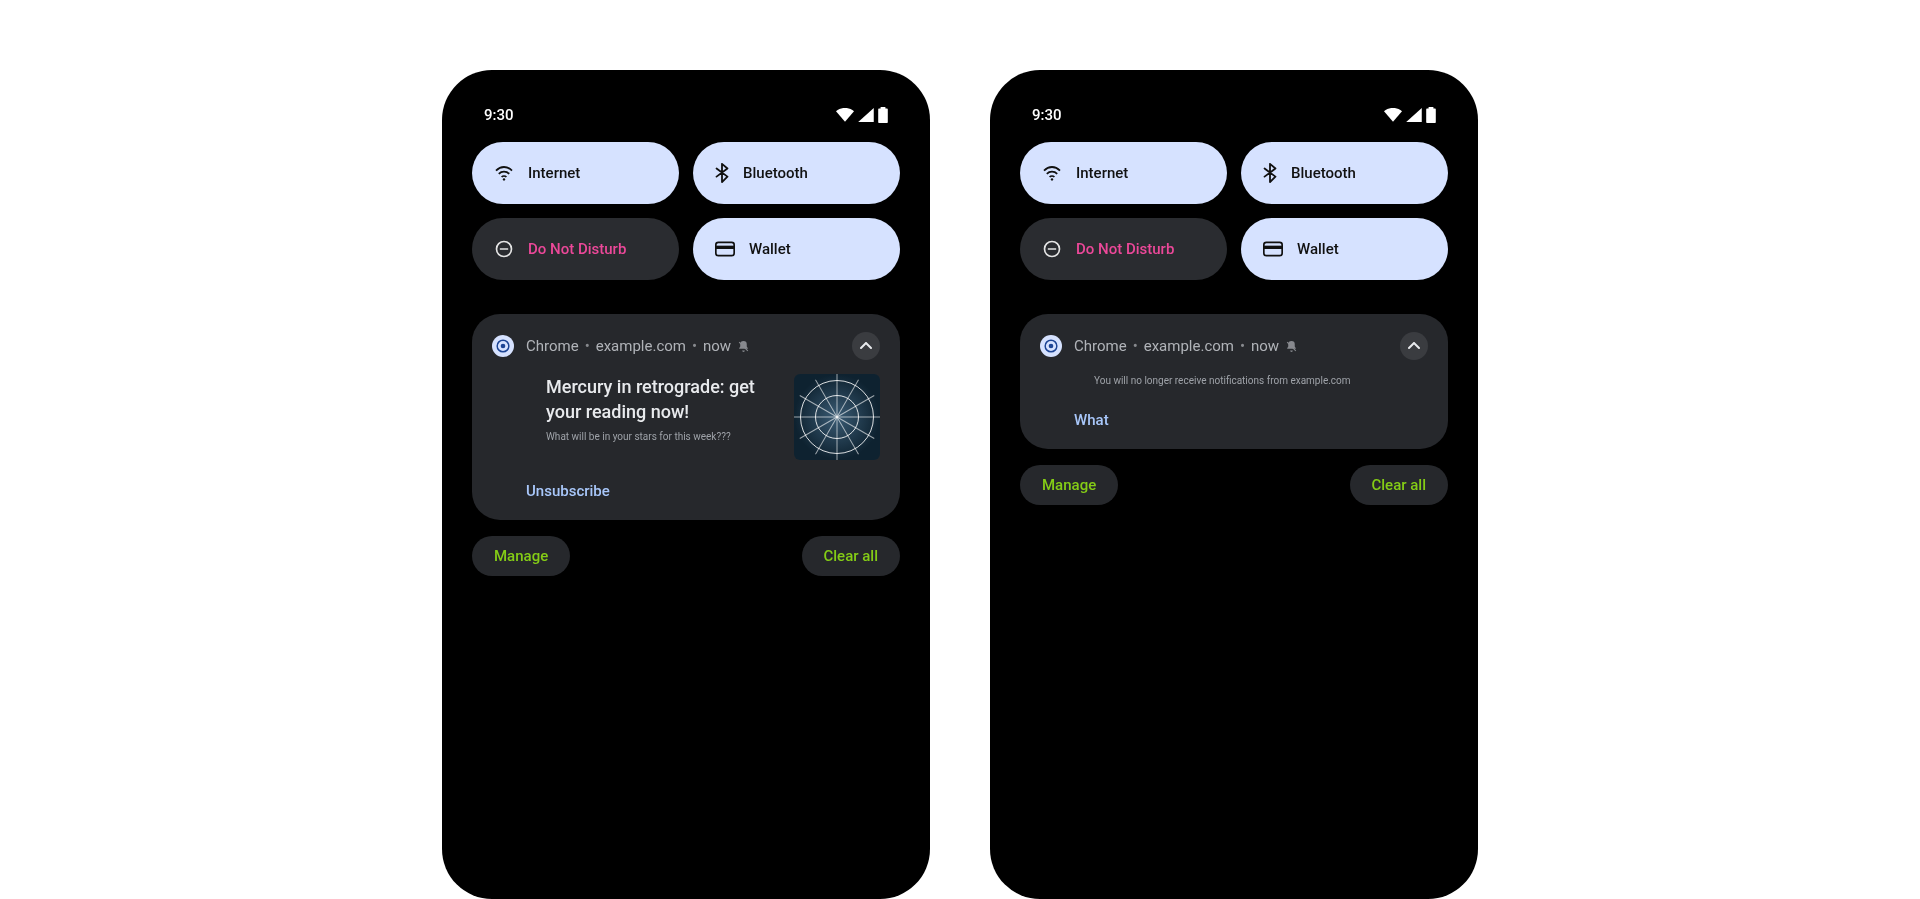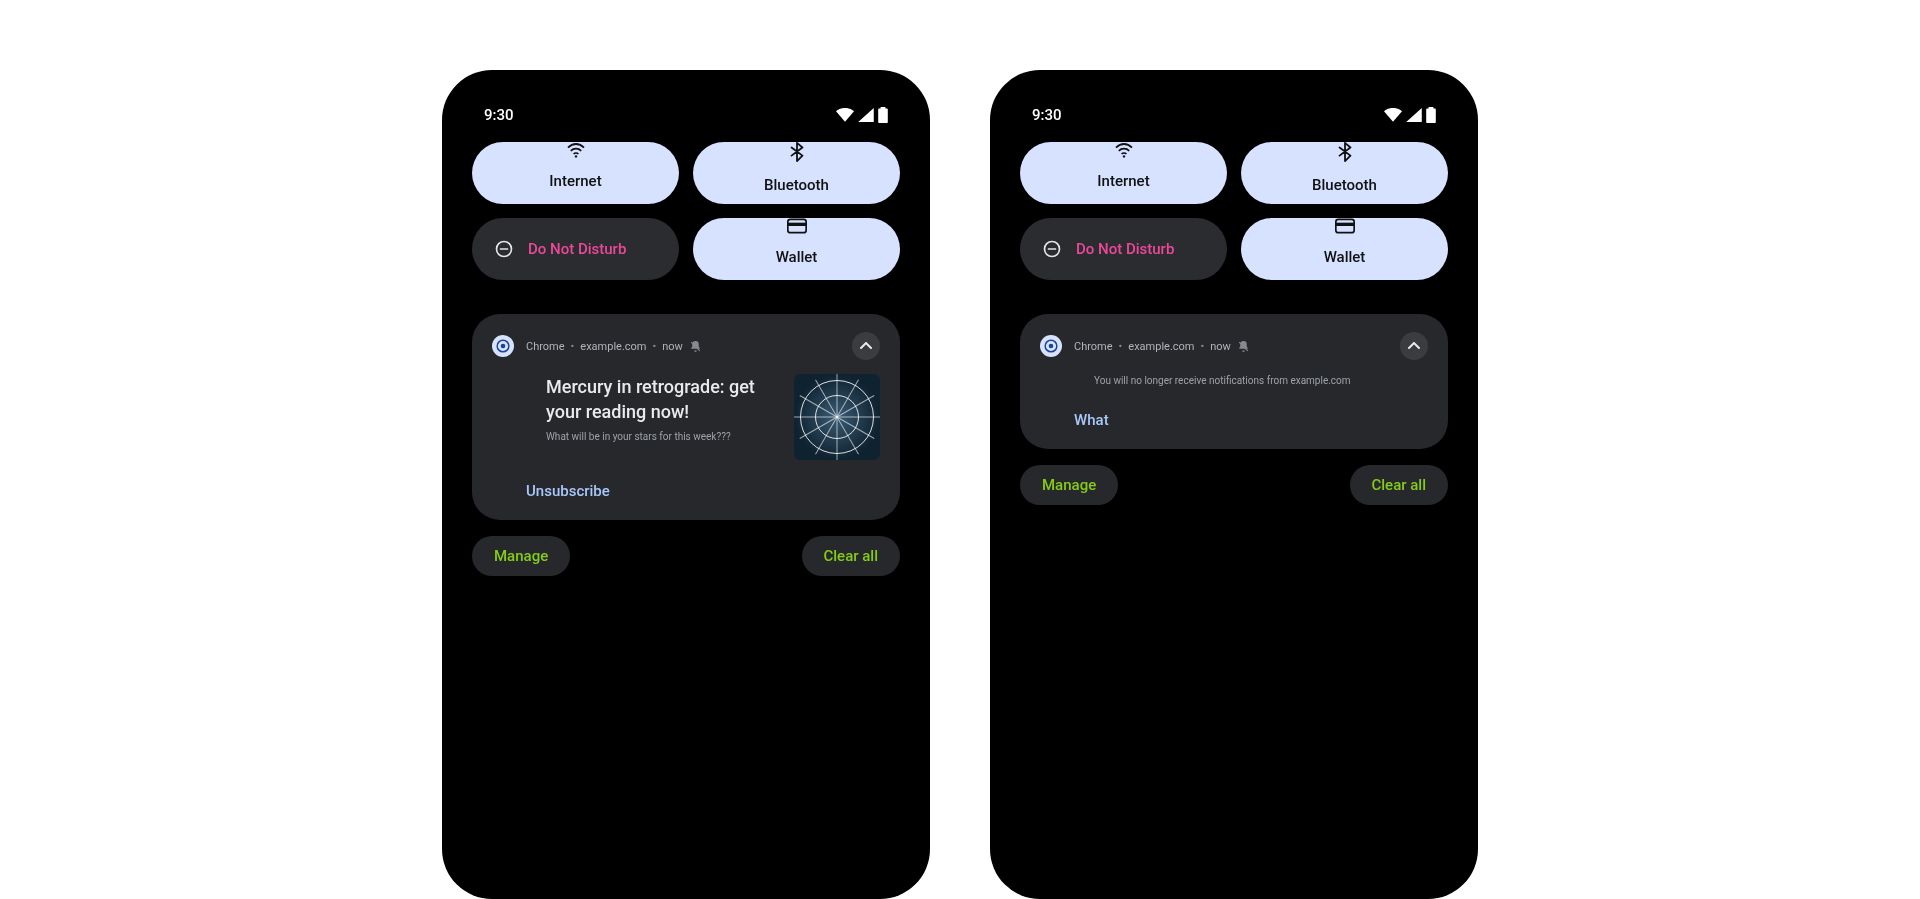--- a/index.html
+++ b/index.html
@@ -69,35 +69,35 @@
     height: 62px;
     border-radius: 31px;
     display: flex;
     align-items: center;
     gap: 14px;
     padding: 0 22px;
     font-size: 15px;
     font-weight: 500;
     cursor: pointer;
   }
-  .qs-tile.active { background: #d6e2ff; color: #111; flex-direction: column; }
+  .qs-tile.active { background: #d6e2ff; color: #111; }
   .qs-tile.inactive { background: #2a2c30; color: #ec4899; }
   .qs-tile svg { flex-shrink: 0; }
 
   .notif-card {
     background: #26282c;
     border-radius: 28px;
     padding: 18px 20px 20px 20px;
     margin-bottom: 16px;
   }
   .notif-head {
     display: flex;
     align-items: center;
     gap: 12px;
-    font-size: 11px;
+    font-size: 15px;
     color: #b0b3b8;
     margin-bottom: 14px;
   }
   .chrome-icon {
     width: 22px; height: 22px;
     border-radius: 50%;
     background: #d6e2ff;
     display: flex; align-items: center; justify-content: center;
     flex-shrink: 0;
   }

